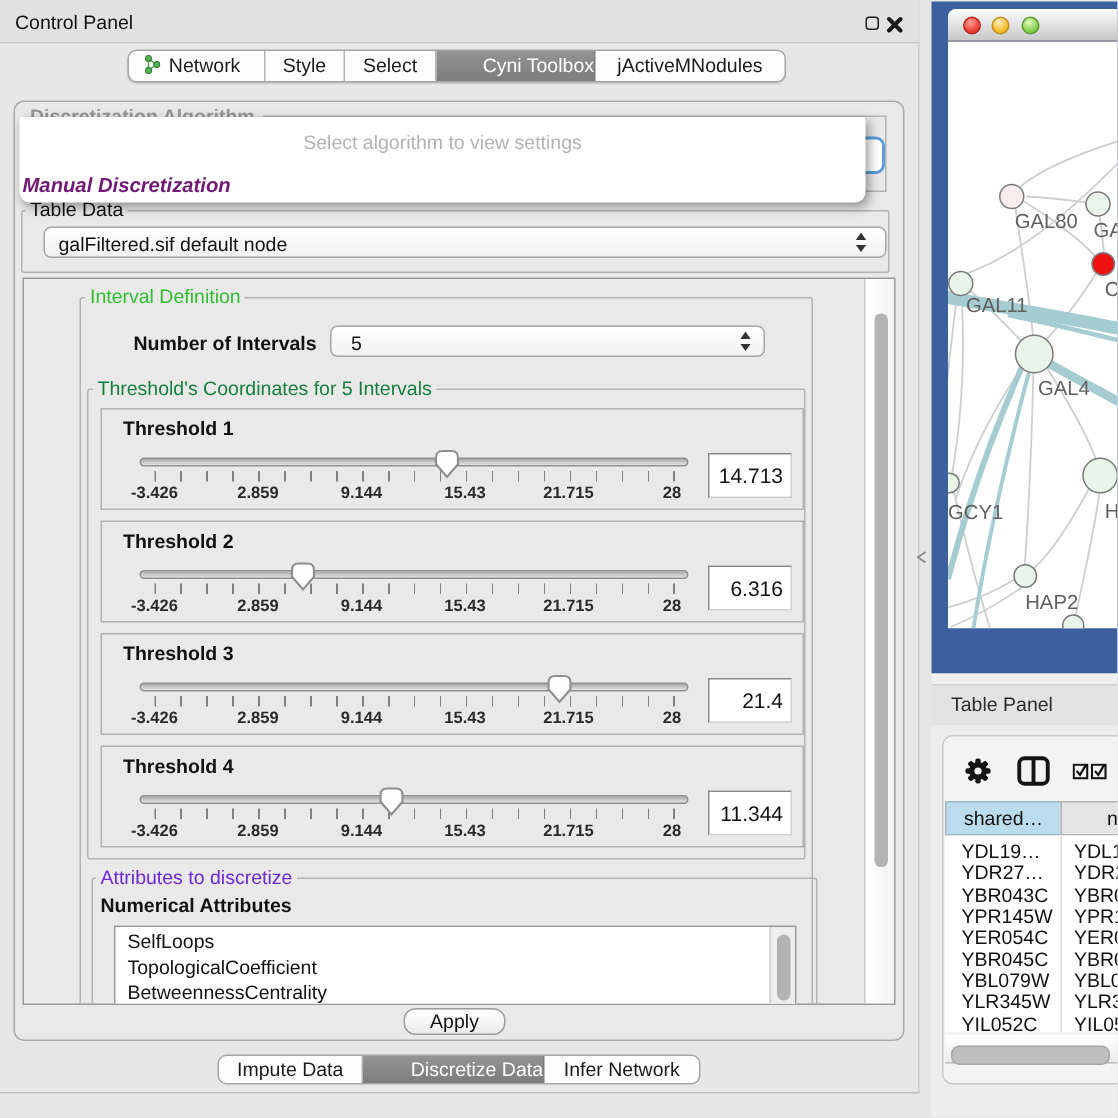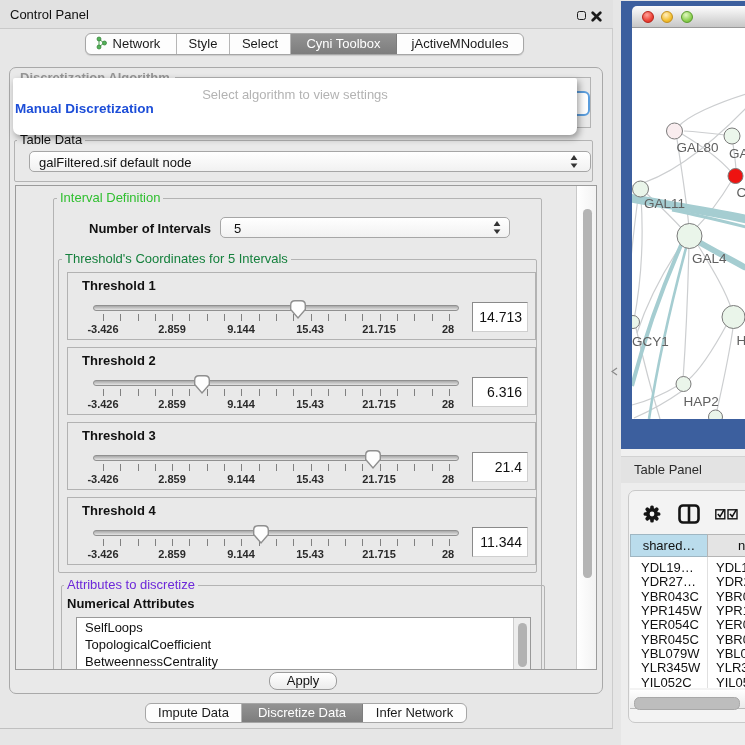--- a/index.html
+++ b/index.html
@@ -12,21 +12,21 @@
   .titlebar{left:0;top:0;width:613px;height:28px;background:#e1e1e1;
        border-bottom:1px solid #c9c9c9;}
   .titlebar span{position:absolute;left:10px;top:7px;font-size:13px;color:#111;}
   .flt{left:577px;top:11px;width:7.2px;height:7.2px;border:1.8px solid #1b1b1b;border-radius:2.5px;}
   .seg{display:flex;height:20px;border:1px solid #a6a6a6;border-radius:6px;
        background:#fdfdfd;overflow:hidden;box-shadow:0 1px 1px rgba(0,0,0,0.12);}
   .seg div{font-size:13px;color:#1a1a1a;text-align:center;line-height:20px;
        border-right:1px solid #b6b6b6;}
   .seg[style*="height:18px"] div{line-height:18px;}
   .seg div:last-child{border-right:none;}
-  .seg .sel{background:linear-gradient(#939393,#7d7d7d);color:#fff;border-right-color:#7d7d7d;}
+  .seg .sel{background:linear-gradient(#939393,#7d7d7d);color:#fff;border-right-color:#7d7d7d;text-align:right;}
   .panel{left:9px;top:67px;width:592px;height:625px;border:1px solid #a9a9a9;
        border-radius:7px;background:#e9e9e9;}
   .gline{background:#b3b3b3;}
   .combo{background:linear-gradient(#ffffff,#f1f1f1);border:1px solid #a6a6a6;
        border-radius:5px;font-size:13px;color:#111;}
   .combo span{position:absolute;left:9px;top:2.5px;}
   .arr{position:absolute;right:7px;top:3px;width:8px;height:14px;}
   .viewport{left:15px;top:185px;width:580px;height:483px;border:1px solid #9b9b9b;
        background:#e9e9e9;overflow:hidden;}
   .grplabel{position:absolute;font-size:13px;padding:0 3px;background:#e9e9e9;line-height:13px;}
@@ -87,21 +87,21 @@
     <span>galFiltered.sif default node</span>
     <svg class="arr" style="right:12px;" width="8" height="14" viewBox="0 0 8 14">
       <path d="M4 0 L7.4 5 L0.6 5 Z" fill="#333"></path>
         <path d="M4 13 L7.4 8.4 L0.6 8.4 Z" fill="#333"></path>
     </svg>
   </div>
 
   <div class="abs" style="left:13px;top:78px;width:564px;height:57px;background:#fff;
        border-radius:2px 2px 7px 7px;box-shadow:2px 3px 7px rgba(0,0,0,0.38);z-index:30;"></div>
   <div class="abs" style="left:13px;top:87px;width:564px;text-align:center;font-size:13px;color:#b3b3b3;z-index:31;">Select algorithm to view settings</div>
-  <div class="abs" style="left:15px;top:101px;font-size:13.5px;font-weight:bold;color:#1d4ed8;z-index:31;">Manual Discretization</div>
+  <div class="abs" style="left:15px;top:116px;font-size:13.5px;font-weight:bold;color:#701a75;z-index:31;font-style:italic;">Manual Discretization</div>
 
   <div class="abs viewport" id="vp">
 
     <div class="abs grpbox" style="left:37px;top:12px;width:487px;height:600px;"></div>
     <div class="abs grplabel" style="left:41px;top:5px;color:#2fbf2f;">Interval Definition</div>
     <div class="abs" style="left:73px;top:35px;font-size:13px;font-weight:bold;color:#111;">Number of Intervals</div>
     <div class="abs combo" style="left:204px;top:31px;width:288px;height:18.5px;">
       <span style="left:13px;">5</span>
       <svg class="arr" style="right:8px;top:2.5px;" width="8" height="14" viewBox="0 0 8 14">
         <path d="M4 0 L7.4 5 L0.6 5 Z" fill="#333"></path>

